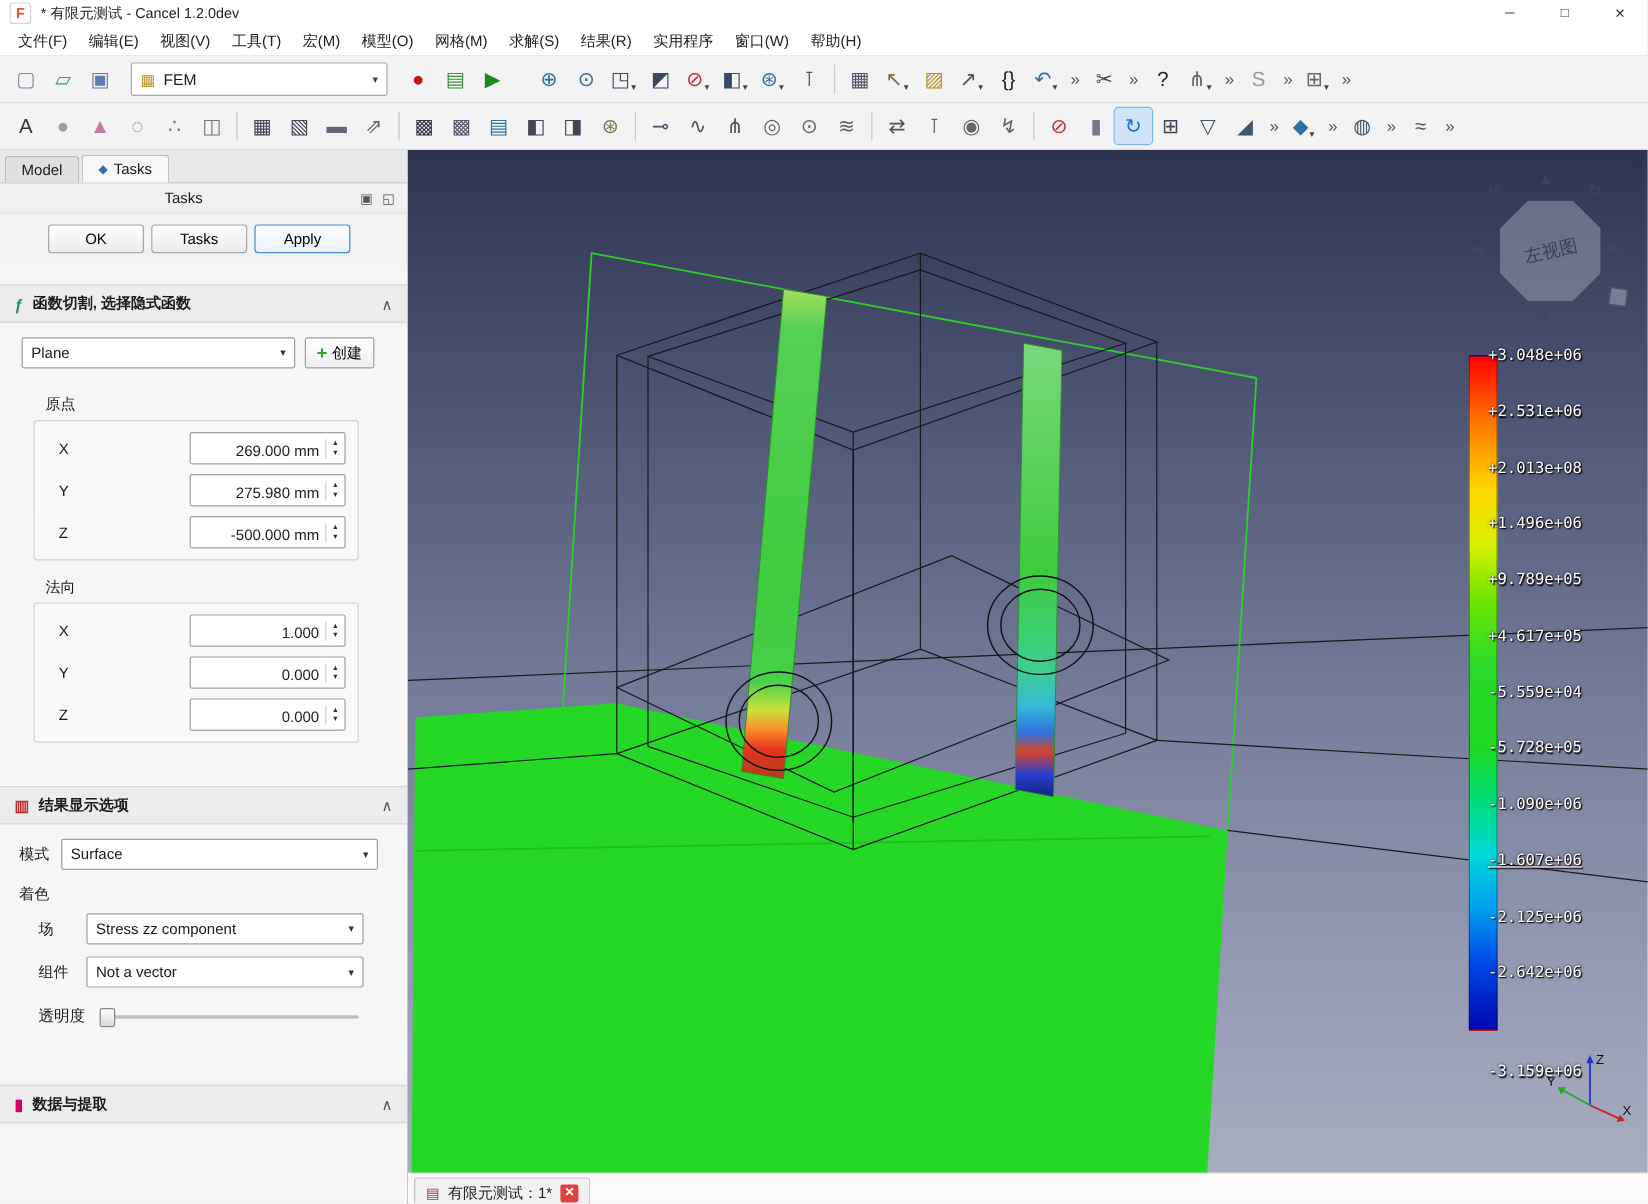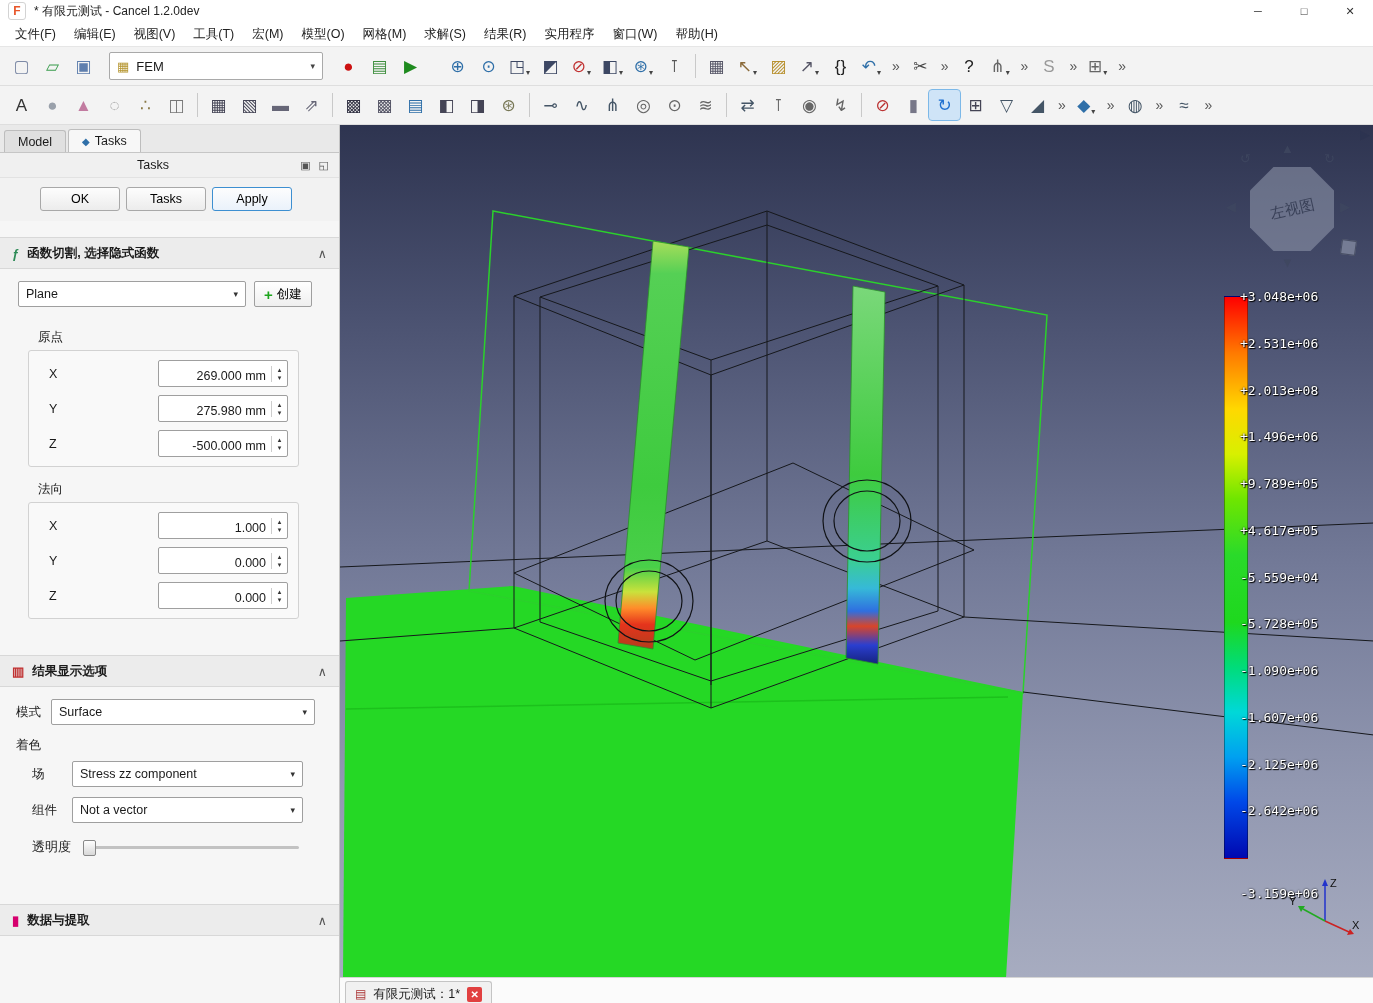--- a/index.html
+++ b/index.html
@@ -574,21 +574,21 @@
         <div class="legend-labels">
             <span class="legend-label" style="top: 2px;">+3.048e+06</span>
             <span class="legend-label" style="top: 48.75px;">+2.531e+06</span>
             <span class="legend-label" style="top: 95.5px;">+2.013e+08</span>
             <span class="legend-label" style="top: 142.25px;">+1.496e+06</span>
             <span class="legend-label" style="top: 189px;">+9.789e+05</span>
             <span class="legend-label" style="top: 235.75px;">+4.617e+05</span>
             <span class="legend-label" style="top: 282.5px;">-5.559e+04</span>
             <span class="legend-label" style="top: 329.25px;">-5.728e+05</span>
             <span class="legend-label" style="top: 376px;">-1.090e+06</span>
-            <span class="legend-label" style="top: 422.75px;">-1.607e+06</span>
+            <span class="legend-label" style="top: 422.75px; text-decoration: underline;">-1.607e+06</span>
             <span class="legend-label" style="top: 469.5px;">-2.125e+06</span>
             <span class="legend-label" style="top: 516.25px;">-2.642e+06</span>
             <span class="legend-label" style="top: 563px; margin-top: 36px;">-3.159e+06</span>
           </div>
       </div>
 
       <div class="navcube">
         <span class="nc-arrow" style="left:57px;top:4px">▲</span>
         <span class="nc-arrow" style="left:16px;top:14px">↺</span>
         <span class="nc-arrow" style="left:100px;top:14px">↻</span>

